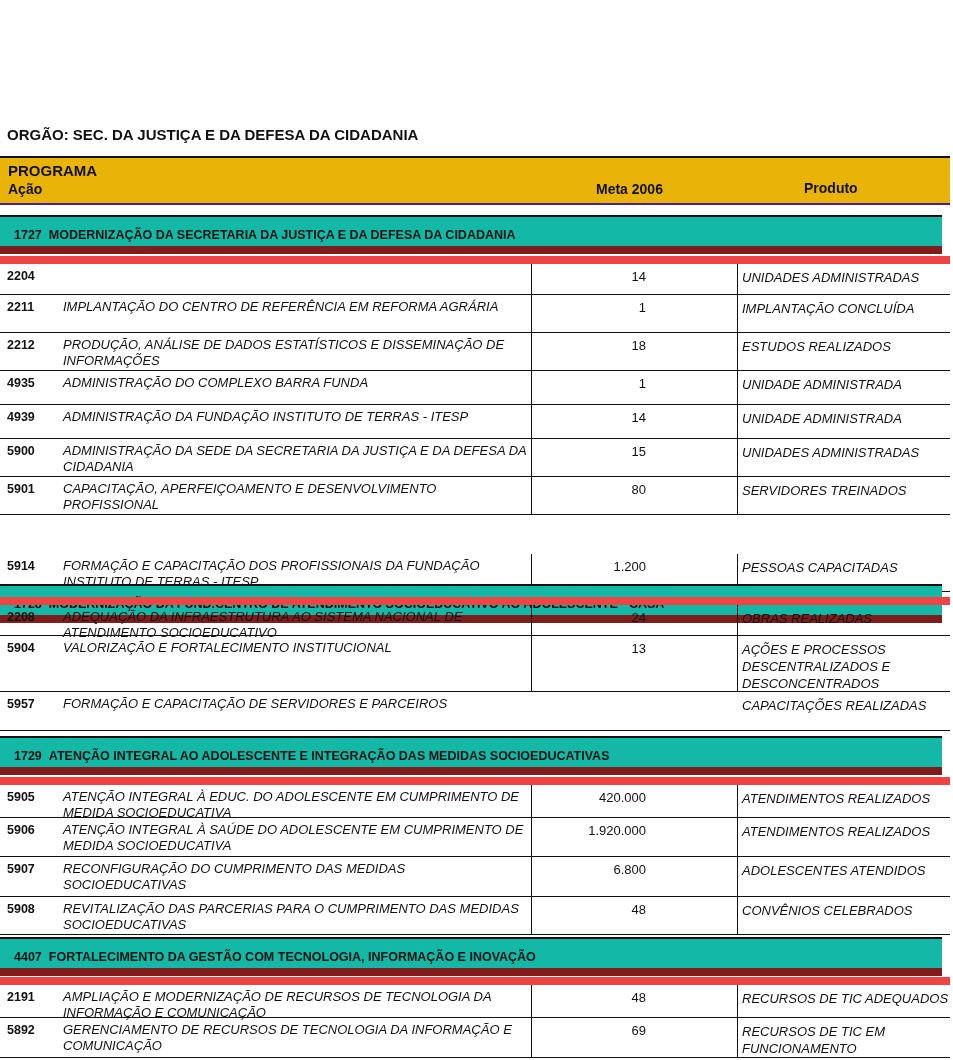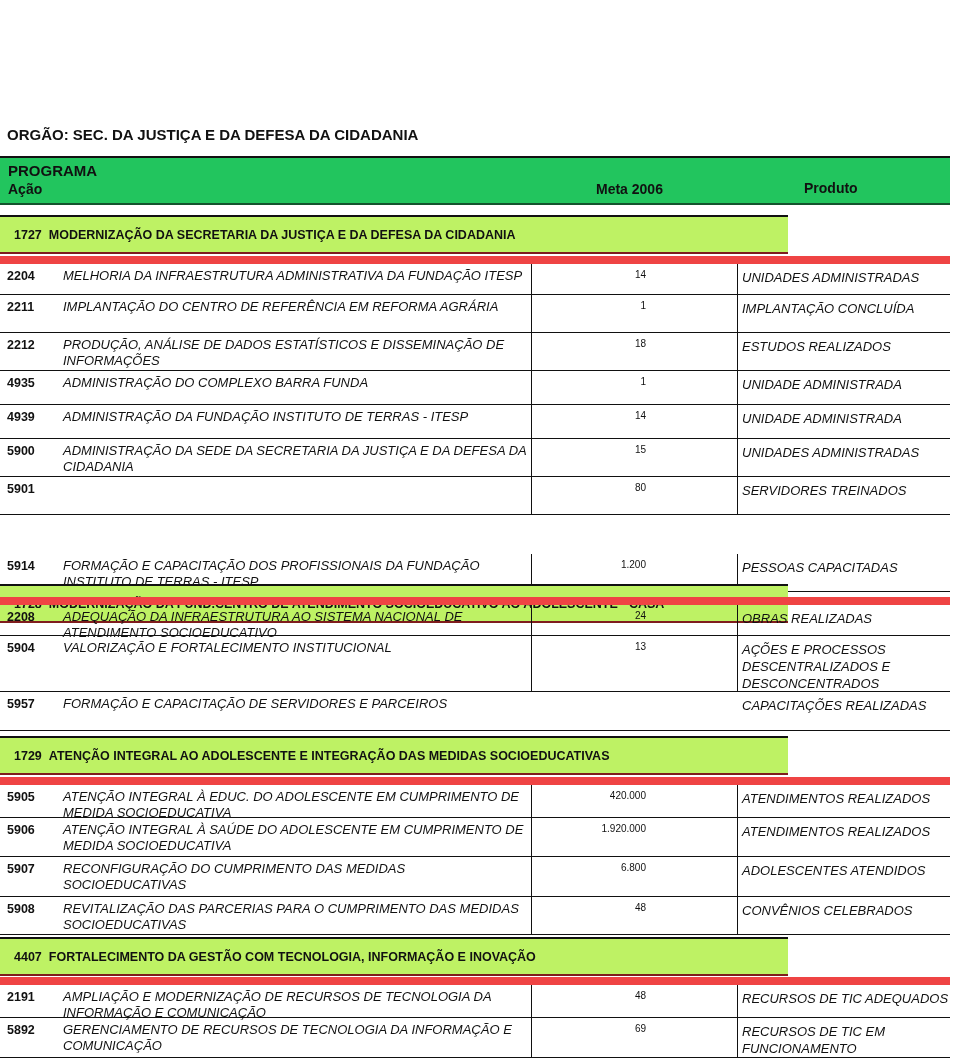--- a/index.html
+++ b/index.html
@@ -1,55 +1,54 @@
 <!DOCTYPE html>
 <html><head>
 <meta charset="utf-8">
 <style>
   html, body { margin: 0; padding: 0; background: #ffffff; }
   body { width: 953px; height: 1060px; position: relative; overflow: hidden;
          font-family: "Liberation Sans", sans-serif; color: #111; }
   .title { position: absolute; left: 7px; top: 126px; font-size: 15px; font-weight: bold; letter-spacing: 0; }
-  .hdr { position: absolute; left: 0; width: 950px; top: 156px; height: 49px; background: #22c55e;
-         border-top: 2px solid #111; border-bottom: 2px solid #14532d; box-sizing: border-box; }
+  .hdr { position: absolute; left: 0; width: 950px; top: 156px; height: 49px; background: #eab308;
+         border-top: 2px solid #111; border-bottom: 2px solid #4c1d95; box-sizing: border-box; }
   .hdr .prog { position: absolute; left: 8px; top: 4px; font-size: 15px; font-weight: bold; line-height: 18px; }
   .hdr .acao { position: absolute; left: 8px; top: 23px; font-size: 14px; font-weight: bold; }
   .hdr .meta { position: absolute; left: 596px; top: 23px; font-size: 14px; font-weight: bold; }
   .hdr .prod { position: absolute; left: 804px; top: 22px; font-size: 14px; font-weight: bold; }
-  .band { position: absolute; left: 0; width: 788px; height: 39px; background: #bef264;
-          border-top: 2px solid #111; border-bottom: 2px solid #7f1d1d; box-sizing: border-box; }
+  .band { position: absolute; left: 0; width: 942px; height: 39px; background: #14b8a6;
+          border-top: 2px solid #111; border-bottom: 8px solid #7f1d1d; box-sizing: border-box; }
   .band .txt { position: absolute; left: 14px; top: 11px; font-size: 12.5px; font-weight: bold; white-space: nowrap; }
   .band .code { display: inline-block; margin-right: 7px; }
   .row { position: absolute; left: 0; width: 950px; box-sizing: border-box; border-bottom: 1.5px solid #111; }
   .row.first { border-top: 8px solid #ef4444; }
   .row .code { position: absolute; left: 7px; top: 5px; font-size: 12.5px; font-weight: bold; }
   .row .desc { position: absolute; left: 63px; top: 4px; width: 464px; font-size: 13px; font-style: italic; line-height: 16px; }
   .row .meta-wrap { position: absolute; left: 531px; top: 0; width: 207px; height: 100%; border-left: 1.5px solid #111; border-right: 1.5px solid #111; box-sizing: border-box; }
-  .row .meta-val { position: absolute; right: 91px; top: 5px; font-size: 10px; }
+  .row .meta-val { position: absolute; right: 91px; top: 5px; font-size: 13px; }
   .row .prod { position: absolute; left: 742px; top: 5px; width: 208px; font-size: 13px; font-style: italic; line-height: 17px; }
 </style>
 </head>
 <body>
 
 <div class="title">ORGÃO: SEC. DA JUSTIÇA E DA DEFESA DA CIDADANIA</div>
 
 <div class="hdr">
   <div class="prog">PROGRAMA</div>
   <div class="acao">Ação</div>
   <div class="meta">Meta 2006</div>
   <div class="prod">Produto</div>
 </div>
 
 <div class="band" style="top:215px;">
   <div class="txt"><span class="code">1727</span><span>MODERNIZAÇÃO DA SECRETARIA DA JUSTIÇA E DA DEFESA DA CIDADANIA</span></div>
 </div>
 
 <div class="row first" style="top:256px;height:39px;">
   <div class="code">2204</div>
-  <div class="desc">MELHORIA DA INFRAESTRUTURA ADMINISTRATIVA DA FUNDAÇÃO ITESP</div>
   <div class="meta-wrap">
       <span class="meta-val">14</span>
     </div>
   <div class="prod">UNIDADES ADMINISTRADAS</div>
 </div>
 <div class="row" style="top:295px;height:38px;">
   <div class="code">2211</div>
   <div class="desc">IMPLANTAÇÃO DO CENTRO DE REFERÊNCIA EM REFORMA AGRÁRIA</div>
   <div class="meta-wrap">
       <span class="meta-val">1</span>
@@ -83,20 +82,21 @@
 <div class="row" style="top:439px;height:38px;">
   <div class="code">5900</div>
   <div class="desc">ADMINISTRAÇÃO DA SEDE DA SECRETARIA DA JUSTIÇA E DA DEFESA DA CIDADANIA</div>
   <div class="meta-wrap">
       <span class="meta-val">15</span>
     </div>
   <div class="prod">UNIDADES ADMINISTRADAS</div>
 </div>
 <div class="row" style="top:477px;height:38px;">
   <div class="code">5901</div>
+  <div class="desc">CAPACITAÇÃO, APERFEIÇOAMENTO E DESENVOLVIMENTO PROFISSIONAL</div>
   <div class="meta-wrap">
       <span class="meta-val">80</span>
     </div>
   <div class="prod">SERVIDORES TREINADOS</div>
 </div>
 <div class="row" style="top:515px;height:38px;margin-top:39px;">
   <div class="code">5914</div>
   <div class="desc">FORMAÇÃO E CAPACITAÇÃO DOS PROFISSIONAIS DA FUNDAÇÃO INSTITUTO DE TERRAS - ITESP</div>
   <div class="meta-wrap">
       <span class="meta-val">1.200</span>

